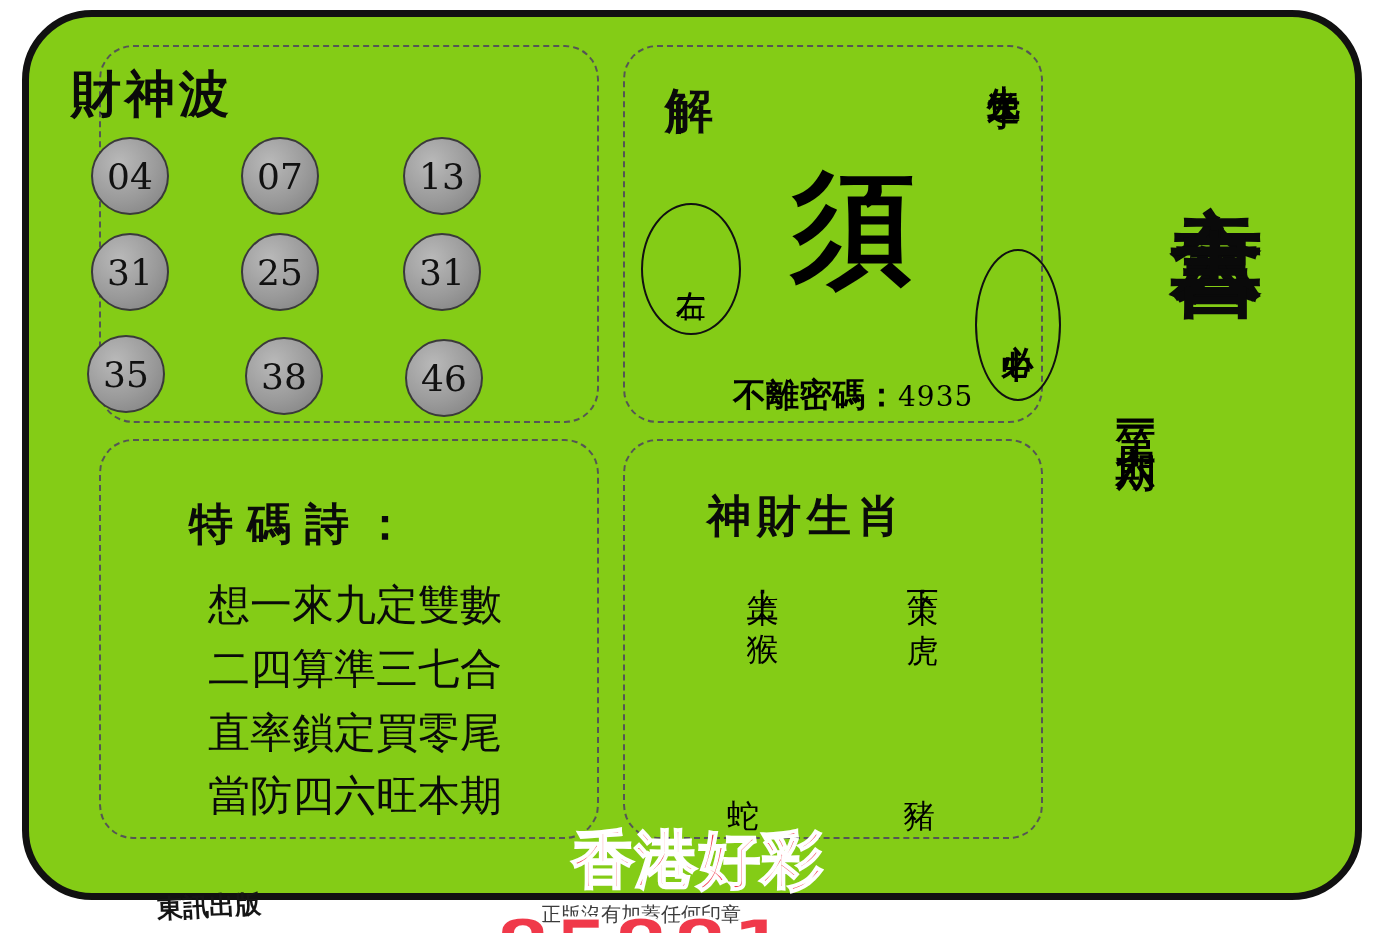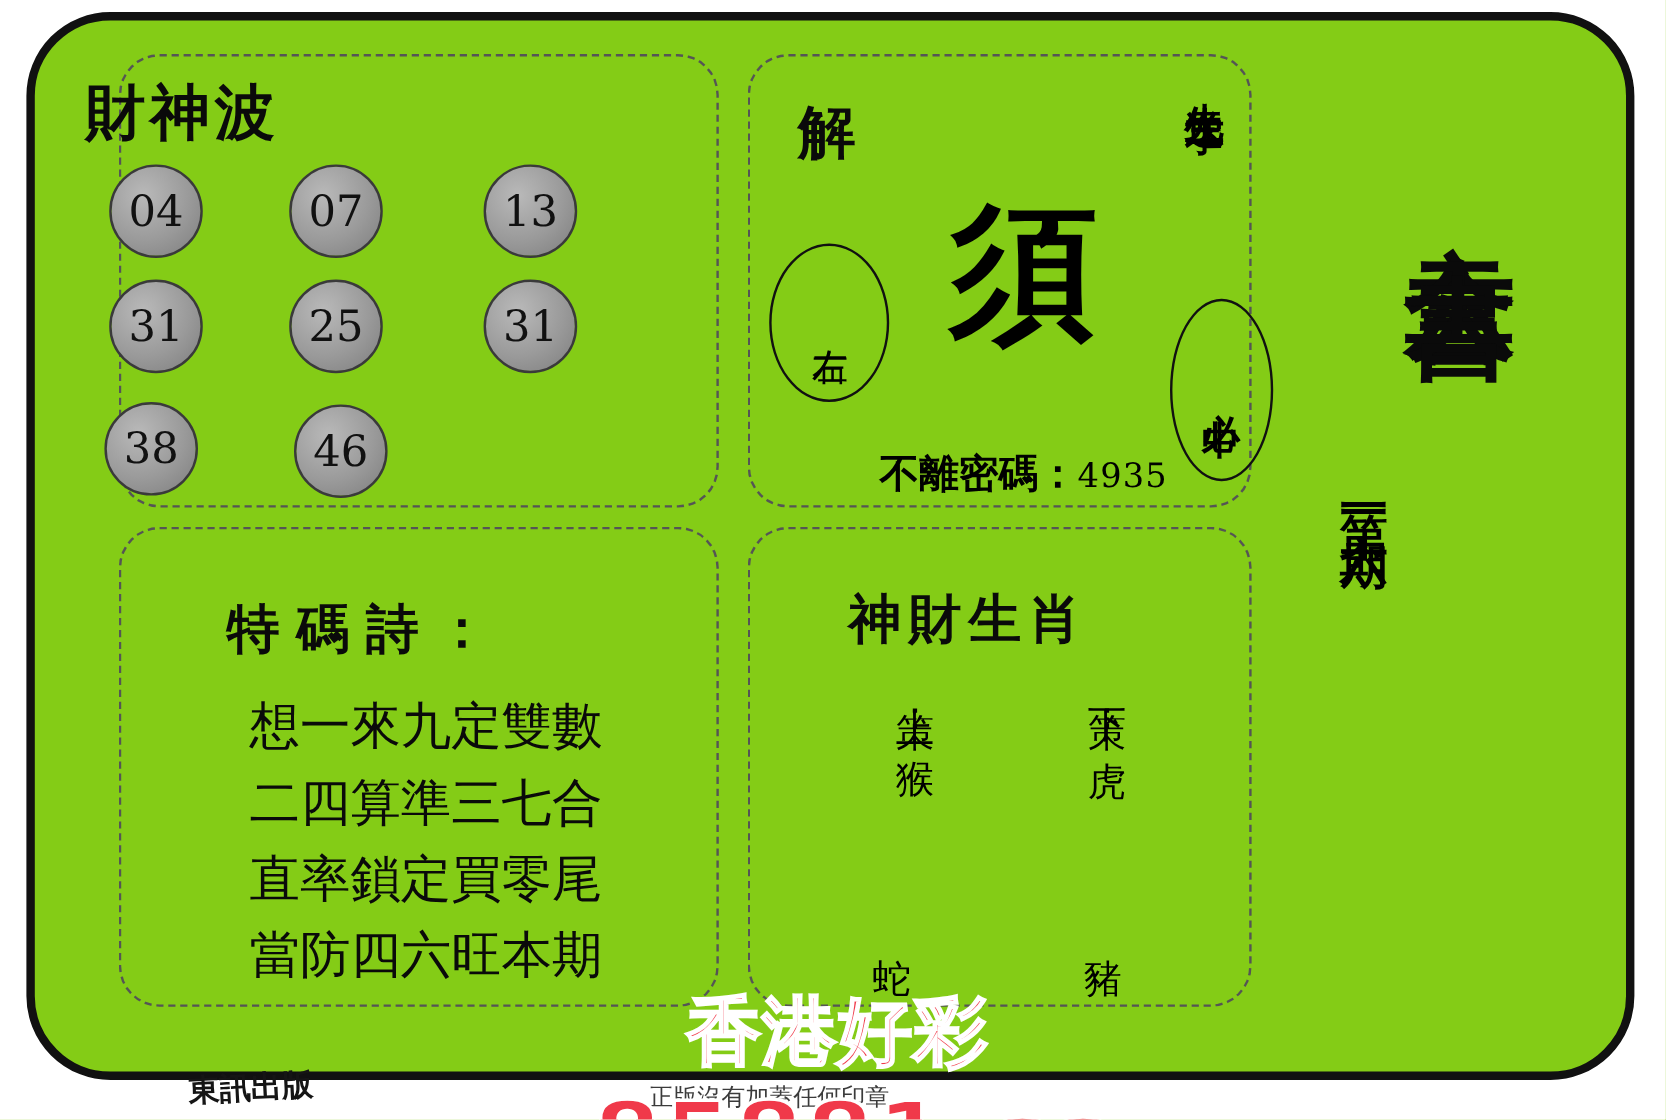--- a/index.html
+++ b/index.html
@@ -332,20 +332,23 @@
       </div>
       <div class="ball-cell">
         <div class="ball">25</div>
       </div>
       <div class="ball-cell">
         <div class="ball">31</div>
       </div>
     </div>
     <div class="ball-row">
       <div class="ball-cell">
+        <div class="ball">35</div>
+      </div>
+      <div class="ball-cell">
         <div class="ball">38</div>
       </div>
       <div class="ball-cell">
         <div class="ball">46</div>
       </div>
     </div>
   </div>
 
   <div class="panel" id="panel-riddle"></div>
   <div class="cn-head" id="jie-char">解</div>

